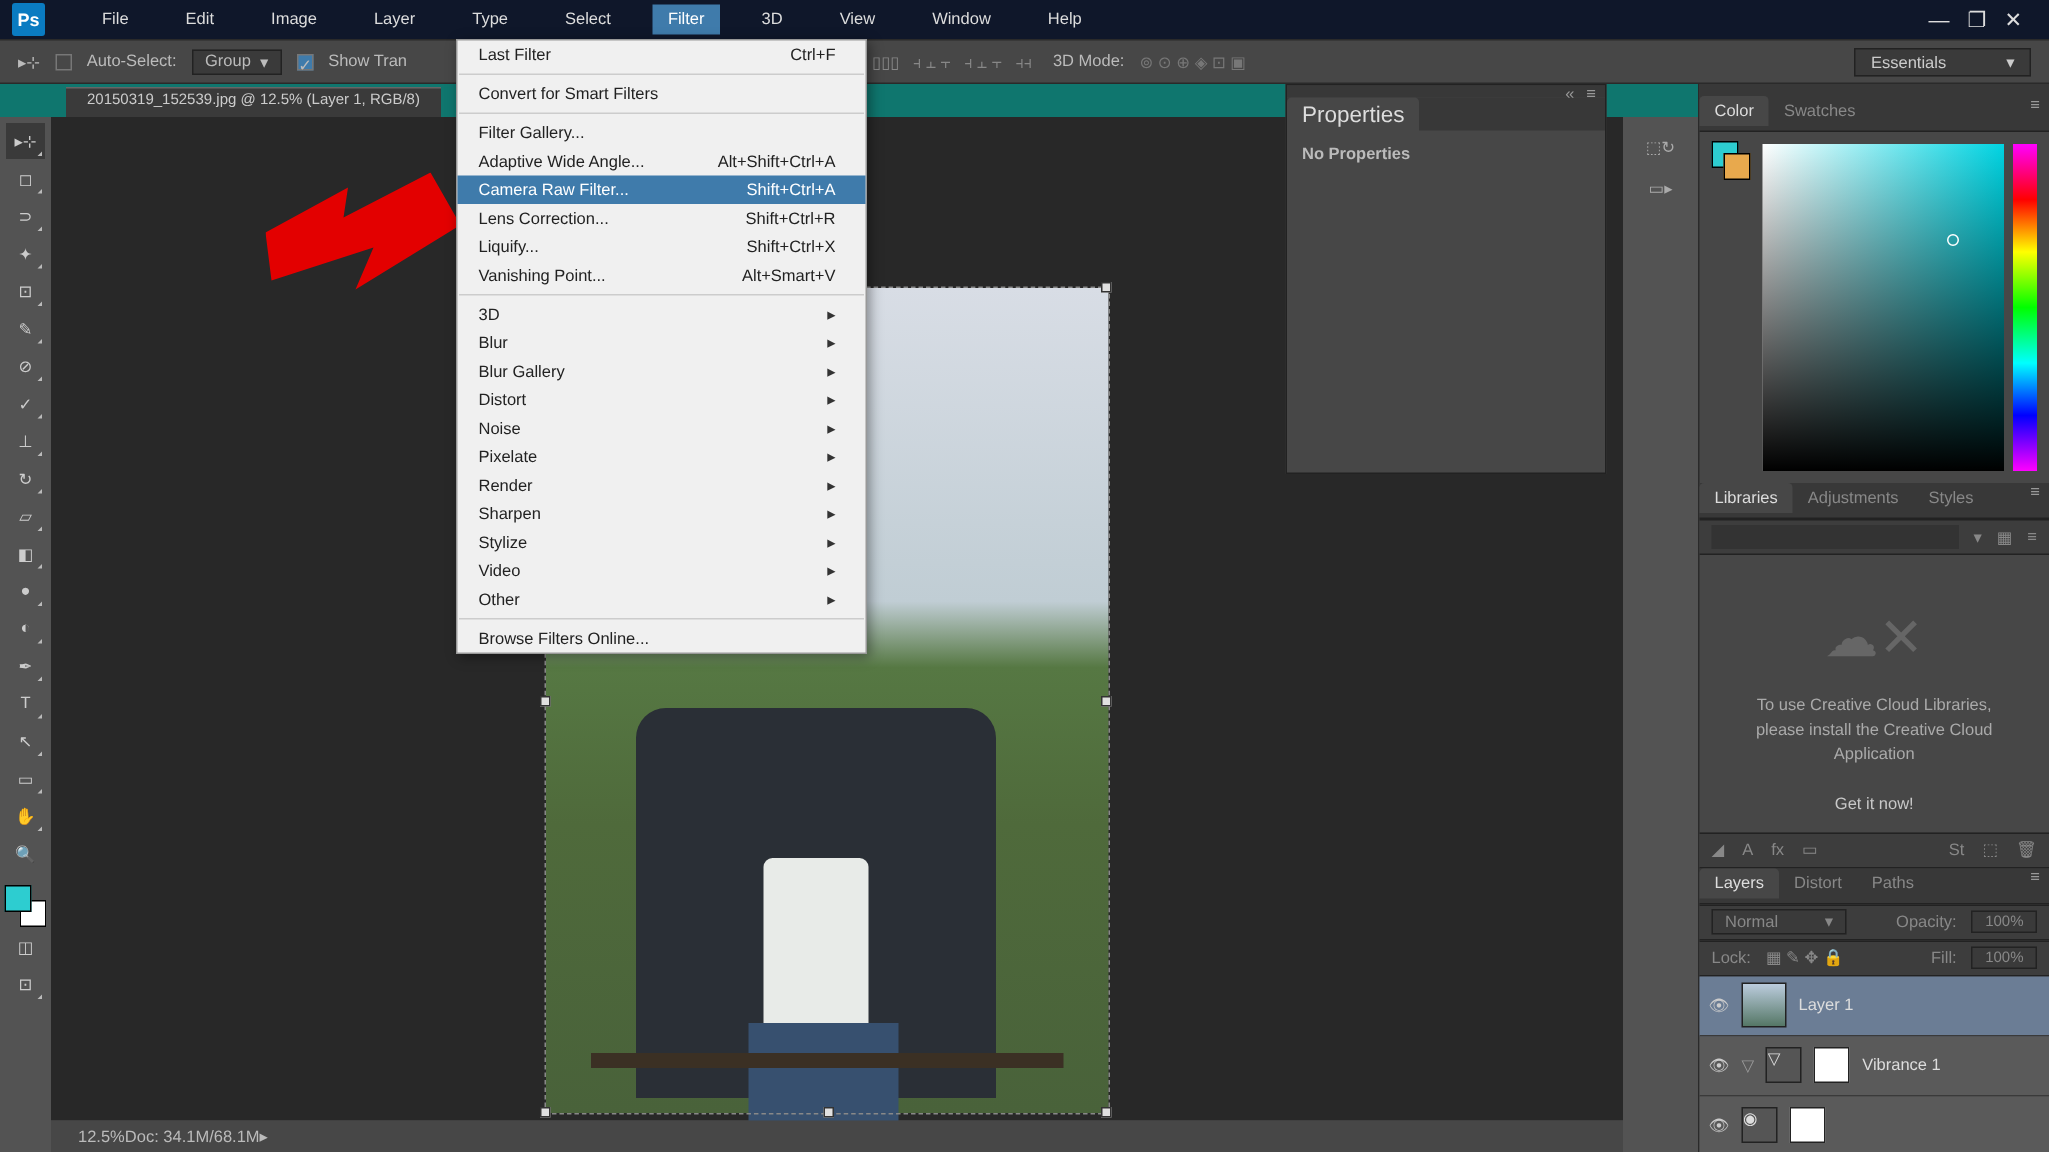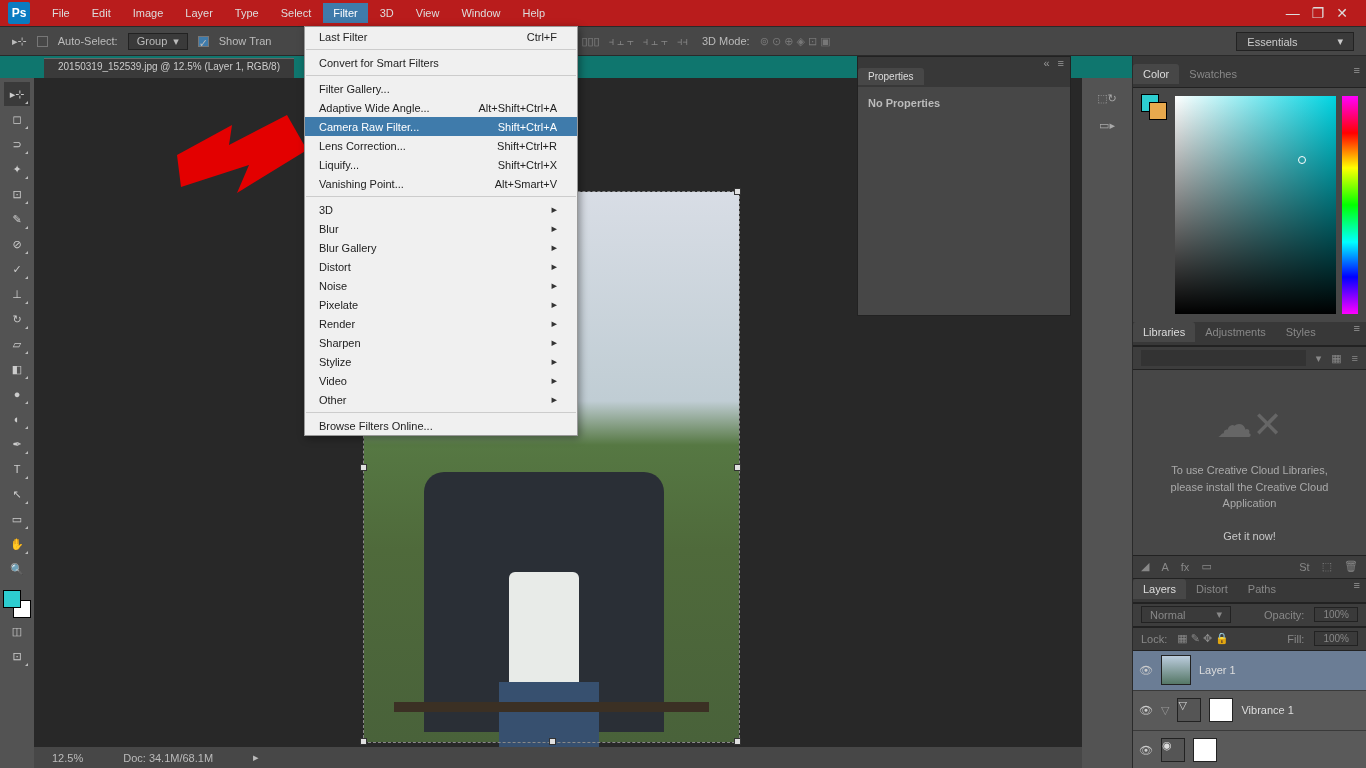--- a/index.html
+++ b/index.html
@@ -1,38 +1,38 @@
 <!DOCTYPE html>
 <html><head>
 <meta charset="utf-8">
 <style>
 *{margin:0;padding:0;box-sizing:border-box;font-family:"Segoe UI",Tahoma,sans-serif;font-size:11px;user-select:none}
 body{background:#535353;width:1366px;height:768px;overflow:hidden;color:#ccc;position:relative}
-.menubar{height:26px;background:#b91c1c;display:flex;align-items:center;padding-left:8px;gap:2px}
+.menubar{height:26px;background:#0f172a;display:flex;align-items:center;padding-left:8px;gap:18px}
 .ps-logo{width:22px;height:22px;background:#0a7bc1;color:#fff;font-weight:bold;font-size:12px;display:flex;align-items:center;justify-content:center;border-radius:2px;margin-right:10px}
 .menubar .mi{padding:4px 10px;color:#ddd;cursor:pointer}
 .menubar .mi.open{background:#3f7bab;color:#fff}
 .win-controls{margin-left:auto;display:flex;gap:12px;padding-right:18px}
 .win-controls span{color:#ddd;font-size:14px}
 .options-bar{height:30px;background:#474747;border-top:1px solid #2a2a2a;border-bottom:1px solid #2a2a2a;display:flex;align-items:center;padding-left:12px;gap:10px;color:#bbb}
 .sel-group{background:#3a3a3a;border:1px solid #222;padding:1px 8px;font-size:10px;display:flex;align-items:center;gap:6px}
 .doc-tab{height:22px;background:#0f766e;padding:2px 0 0 44px;display:flex}
 .doc-tab .tab{background:#3a3a3a;padding:2px 14px;font-size:10px;color:#ccc;border-top:1px solid #666}
 .toolbox{position:absolute;left:0;top:78px;width:34px;background:#535353;display:flex;flex-direction:column;align-items:center;gap:1px;padding-top:4px}
 .toolbox .tool{width:26px;height:24px;display:flex;align-items:center;justify-content:center;color:#ccc;cursor:pointer;position:relative}
 .tool.sel{background:#3a3a3a}
 .tool-corner{position:absolute;right:2px;bottom:2px;width:0;height:0;border-right:3px solid #bbb;border-top:3px solid transparent}
 .colors{margin-top:8px;width:28px;height:28px;position:relative}
 .colors .fg{width:18px;height:18px;background:#2dcdd0;border:1px solid #000;position:absolute;top:0;left:0;z-index:2}
 .colors .bg{width:18px;height:18px;background:#fff;border:1px solid #000;position:absolute;bottom:0;right:0}
 .canvas-area{position:absolute;left:34px;top:78px;right:284px;bottom:21px;background:#282828}
 .photo{position:absolute;left:330px;top:114px;width:375px;height:550px;background:linear-gradient(to bottom,#d8dde5 0%,#c0cdd4 38%,#567843 46%,#4f6a3b 65%,#49623a 100%)}
 .photo::after{content:"";position:absolute;inset:-1px;border:1px dashed #888}
 .handle{width:7px;height:7px;background:#e0e0e0;border:1px solid #333;position:absolute}
-.status-bar{position:absolute;bottom:0;left:34px;right:284px;height:21px;background:#474747;display:flex;align-items:center;padding-left:18px;gap:40px;color:#bbb;font-size:10px}
+.status-bar{position:absolute;bottom:0;left:34px;right:284px;height:21px;background:#474747;display:flex;align-items:center;padding-left:18px;color:#bbb;font-size:10px}
 .dropdown{position:absolute;left:304px;top:26px;width:274px;background:#f0f0f0;border:1px solid #999;box-shadow:2px 2px 8px rgba(0,0,0,.4);z-index:100}
 .dropdown .row{display:flex;align-items:center;padding:3px 20px 3px 14px;color:#222;font-size:12px;cursor:pointer;height:19px}
 .dropdown .row.hl{background:#3f7bab;color:#fff}
 .dropdown .row .kb{margin-left:auto;font-size:11px}
 .dropdown .row .ar{margin-left:auto;color:#333}
 .dropdown hr{border:none;border-top:1px solid #ccc;margin:3px 1px}
 .red-arrow{position:absolute;left:177px;top:115px;z-index:99}
 .right-panels{position:absolute;right:0;top:56px;width:234px;bottom:0;background:#474747;border-left:1px solid #2a2a2a}
 .panel-tabset{height:24px;background:#383838;display:flex;align-items:flex-start;border-bottom:1px solid #222}
 .ptab{padding:4px 10px;background:#474747;color:#ddd;font-size:11px;border-top-left-radius:3px;border-top-right-radius:3px}
@@ -47,21 +47,21 @@
 .thin-bar{height:24px;background:#3d3d3d;display:flex;align-items:center;gap:10px;padding:0 8px;border-top:1px solid #222;border-bottom:1px solid #222;color:#888;font-size:11px}
 .layers-panel{display:flex;flex-direction:column}
 .layer-row{height:40px;background:#5a5a5a;border-bottom:1px solid #3a3a3a;display:flex;align-items:center;padding:0 6px;gap:8px;color:#ddd}
 .layer-row.sel{background:#6b7d95}
 .layer-row .eye{width:14px;color:#ccc}
 .layer-row .thumb{width:30px;height:30px;background:#666;border:1px solid #222}
 .thumb.photo-t{background:linear-gradient(#bcd,#576)}
 .thumb.white{background:#fff}
 .properties-float{position:absolute;left:857px;top:56px;width:214px;height:260px;background:#474747;border:1px solid #222;z-index:50}
 .properties-float .hdr{height:22px;background:#383838;display:flex;align-items:center}
-.properties-float .hdr .ptab{background:#474747;font-size:10px;padding:3px 10px}
+.properties-float .hdr .ptab{background:#474747;font-size:15px;padding:3px 10px}
 .properties-float .body{padding:10px;color:#bbb;font-size:11px;font-weight:bold}
 .essentials{position:absolute;right:12px;top:32px;background:#3a3a3a;border:1px solid #222;padding:2px 10px;font-size:10px;color:#ccc;display:flex;align-items:center;gap:40px}
 .mid-icons{position:absolute;right:238px;top:78px;width:42px;display:flex;flex-direction:column;gap:14px;padding-top:14px;align-items:center;color:#aaa}
 .swatch-mini{position:absolute;left:8px;top:6px;width:26px;height:26px}
 .swatch-mini .a{width:18px;height:18px;background:#2dcdd0;border:1px solid #000;position:absolute}
 .swatch-mini .b{width:18px;height:18px;background:#e8a94d;border:1px solid #000;position:absolute;left:8px;top:8px}
 .chk{width:11px;height:11px;border:1px solid #777;display:inline-block}
 </style>
 </head>
 <body>

